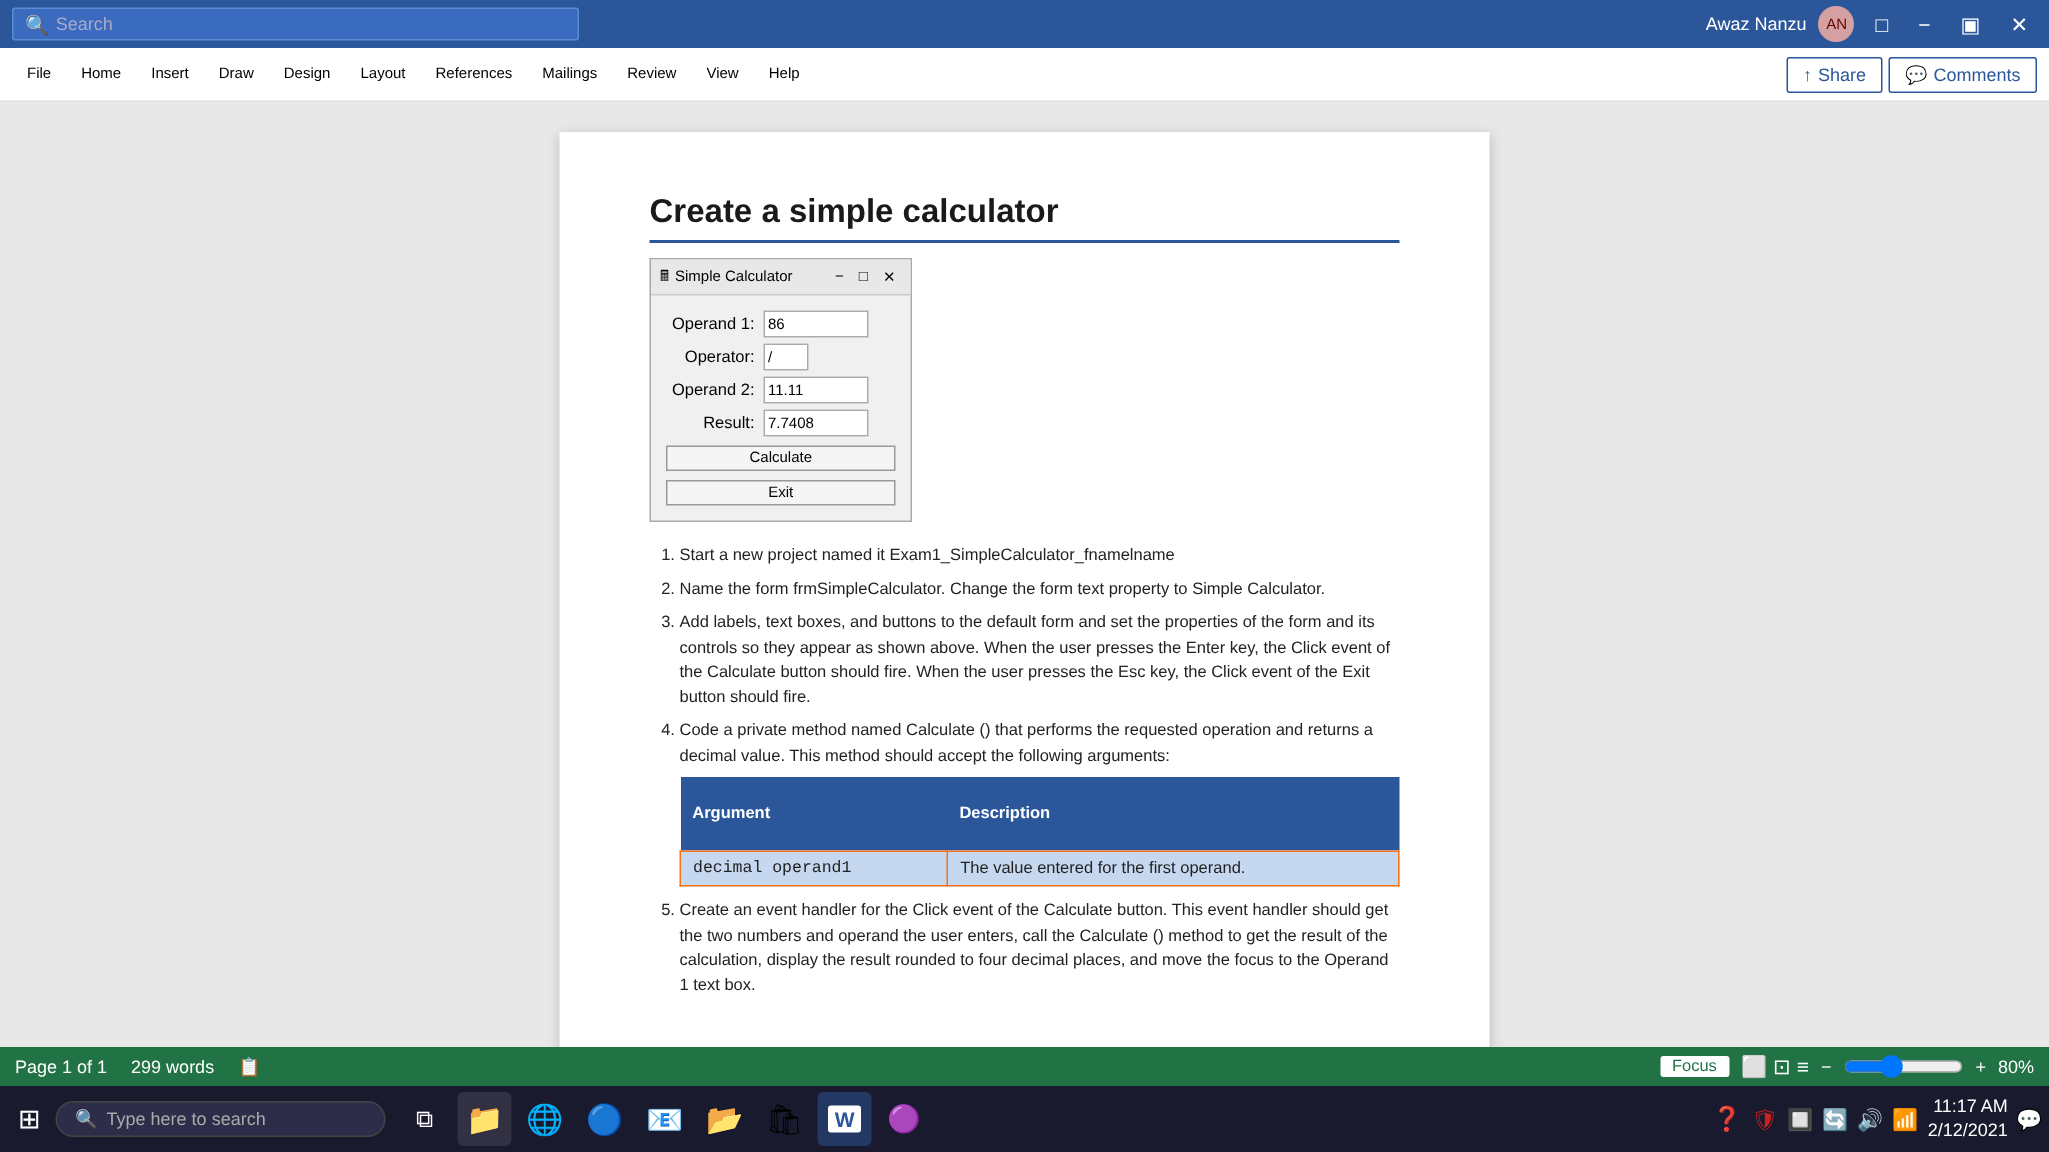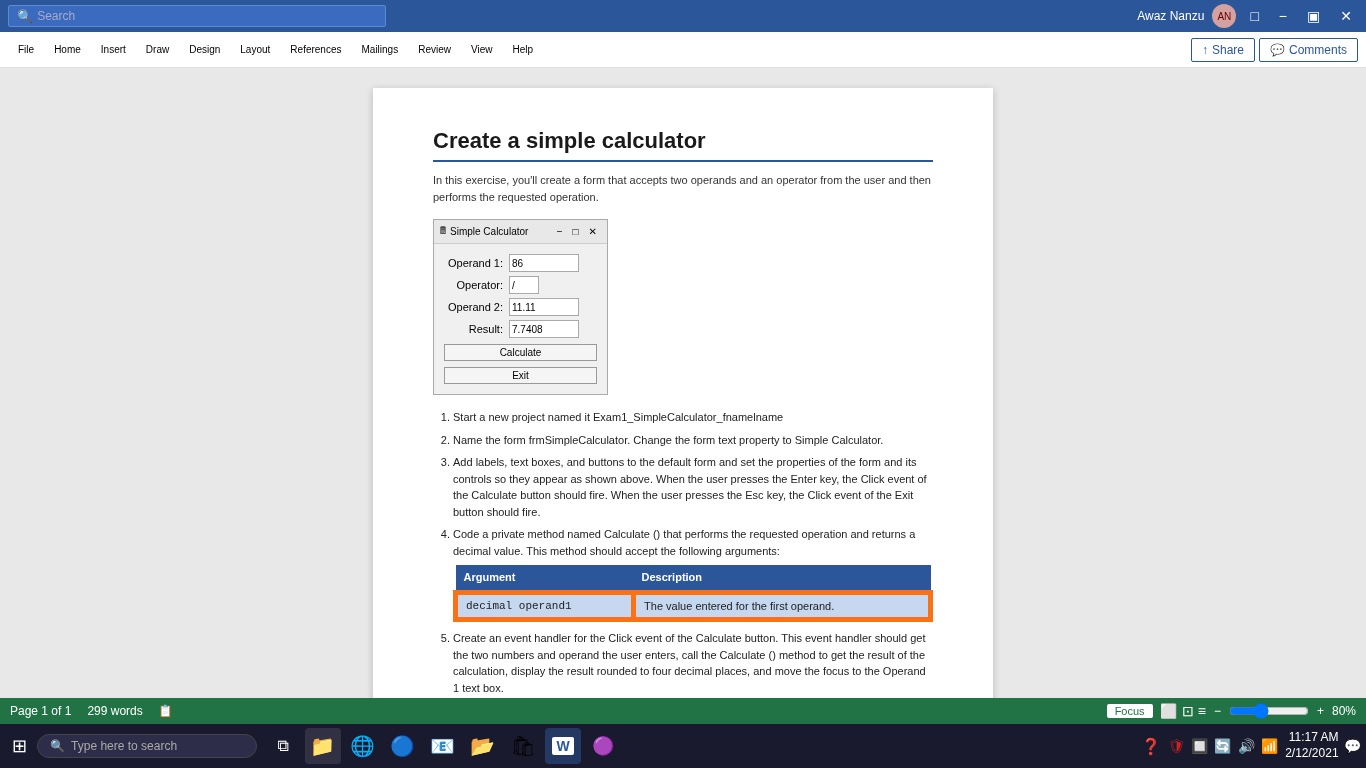--- a/index.html
+++ b/index.html
@@ -217,26 +217,26 @@
     
     .arg-table {
       border-collapse: collapse;
       width: 100%;
       font-size: 11px;
       margin-bottom: 8px;
     }
     .arg-table th {
       background: #2b579a;
       color: white;
-      padding: 4px 8px;
+      padding: 16px 8px;
       text-align: left;
     }
     .arg-table td {
       padding: 3px 8px;
-      border: 5px solid #f97316;
+      border: 1px solid #f97316;
     }
     .arg-table tr:nth-child(odd) td { background: #dce6f1; }
     .arg-table tr:nth-child(even) td { background: #c5d8f0; }
     .arg-table td:first-child { font-family: 'Courier New', monospace; }
 
     
     .status-bar {
       background: #217346;
       height: 26px;
       display: flex;
@@ -349,23 +349,20 @@
     </div>
   </div>
 </div>
 
 <div class="main-area">
   <div class="doc-area">
     <div class="doc-page">
 
       <div class="doc-title">Create a simple calculator</div>
 
-      <div class="doc-intro">
-        In this exercise, you'll create a form that accepts two operands and an operator from the user and then performs the requested operation.
-      </div>
 
       <div class="calc-preview">
         <div class="calc-titlebar">
           <div class="calc-titlebar-left">
             <span class="calc-icon">🖩</span>
             <span class="calc-title-text">Simple Calculator</span>
           </div>
           <div class="calc-win-btns">
             <span class="calc-win-btn">−</span>
             <span class="calc-win-btn">□</span>

